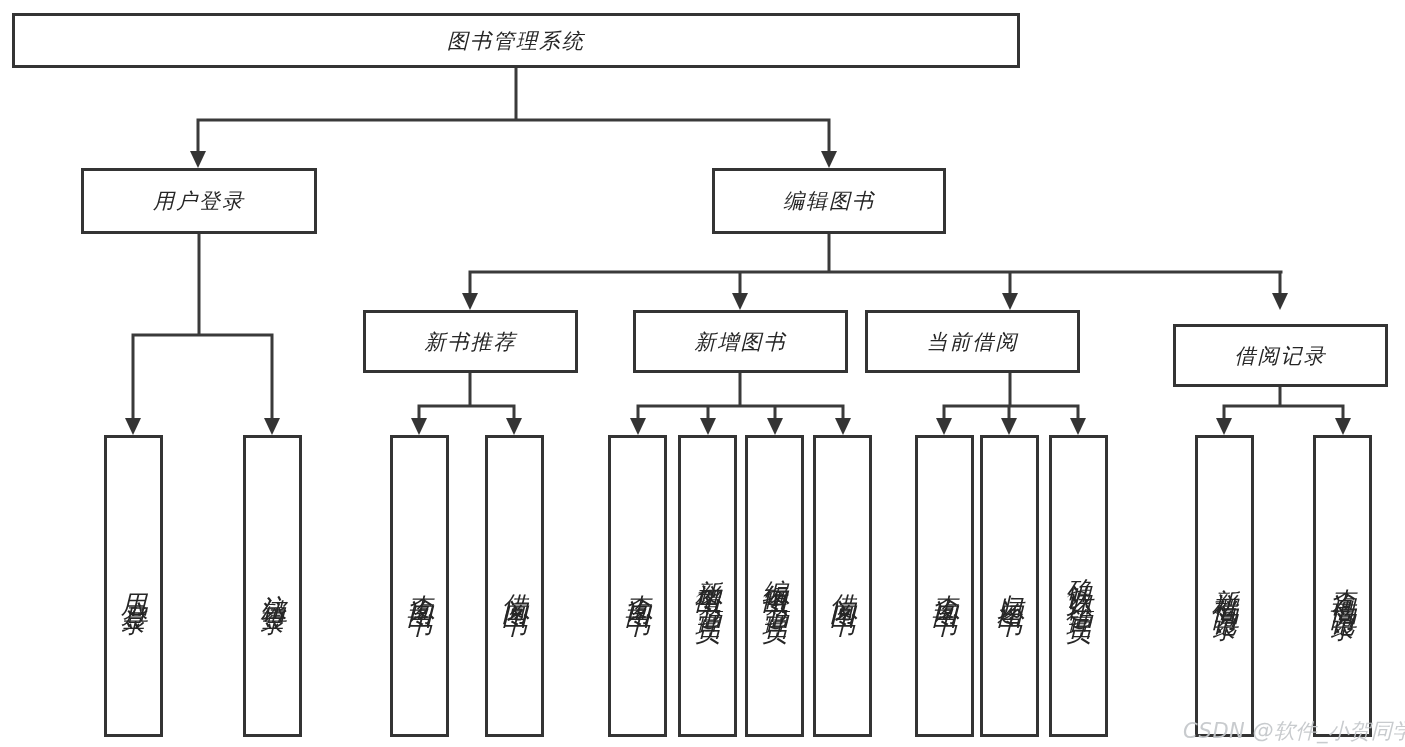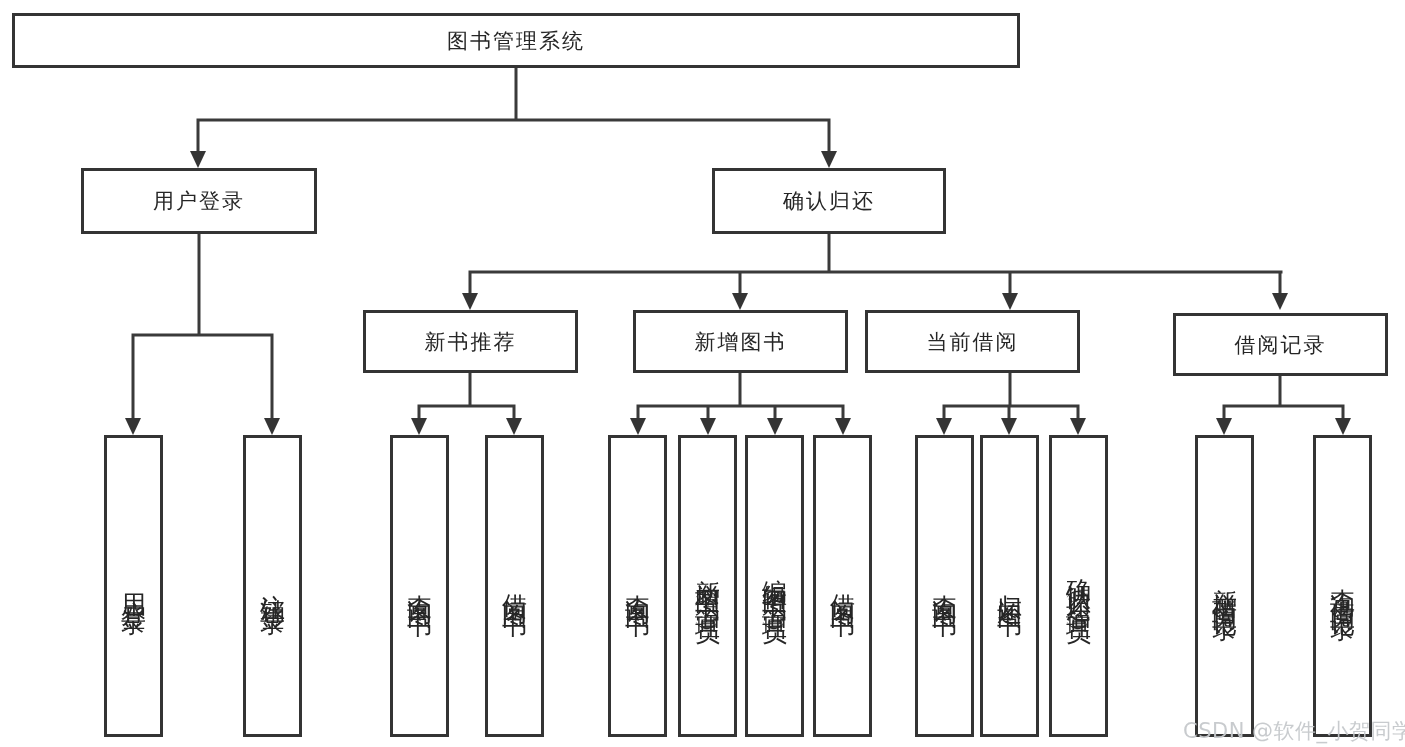--- a/index.html
+++ b/index.html
@@ -1,18 +1,18 @@
 <!DOCTYPE html>
 <html><head>
 <meta charset="utf-8">
 <style>
   html,body{margin:0;padding:0;background:#ffffff;}
   .canvas{
     position:relative;width:1405px;height:747px;background:#ffffff;
-    font-family:"DejaVu Sans","Liberation Sans",sans-serif;overflow:hidden;
+    font-family:"DejaVu Sans","Liberation Sans",sans-serif;overflow:hidden;font-style:italic;
   }
   svg.wires{position:absolute;left:0;top:0;width:1405px;height:747px;z-index:1;}
   .box{
     position:absolute;box-sizing:border-box;border:3px solid #343434;background:#ffffff;
     display:flex;align-items:center;justify-content:center;z-index:2;color:#262626;
   }
   .box.h span{font-size:21px;letter-spacing:2px;white-space:nowrap;}
   .box.v span{writing-mode:vertical-rl;font-size:25px;letter-spacing:6px;line-height:1;}
   .watermark{
     position:absolute;left:1183px;top:717px;z-index:3;font-size:21px;
@@ -58,33 +58,33 @@
   </svg>
 
   <div class="box h" style="left:12px;top:13px;width:1008px;height:55px">
     <span>图书管理系统</span>
   </div>
 
   <div class="box h" style="left:81px;top:168px;width:236px;height:66px">
     <span>用户登录</span>
   </div>
   <div class="box h" style="left:712px;top:168px;width:234px;height:66px">
-    <span>确认归还</span>
+    <span>编辑图书</span>
   </div>
 
   <div class="box h" style="left:363px;top:310px;width:215px;height:63px">
     <span>新书推荐</span>
   </div>
   <div class="box h" style="left:633px;top:310px;width:215px;height:63px">
     <span>新增图书</span>
   </div>
   <div class="box h" style="left:865px;top:310px;width:215px;height:63px">
     <span>当前借阅</span>
   </div>
-  <div class="box h" style="left:1173px;top:313px;width:215px;height:63px">
+  <div class="box h" style="left:1173px;top:324px;width:215px;height:63px">
     <span>借阅记录</span>
   </div>
 
   <div class="box v" style="left:104px;top:435px;width:59px;height:302px">
     <span>用户登录</span>
   </div>
   <div class="box v" style="left:243px;top:435px;width:59px;height:302px">
     <span>注销登录</span>
   </div>
 

